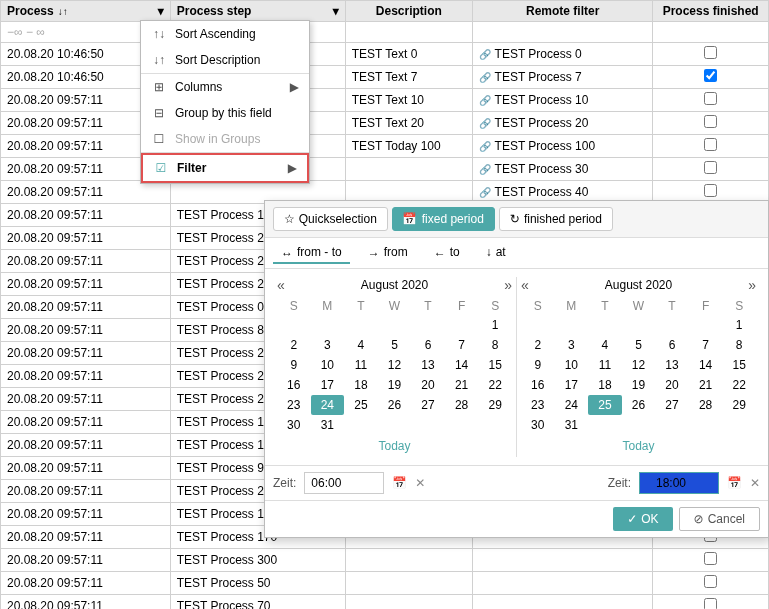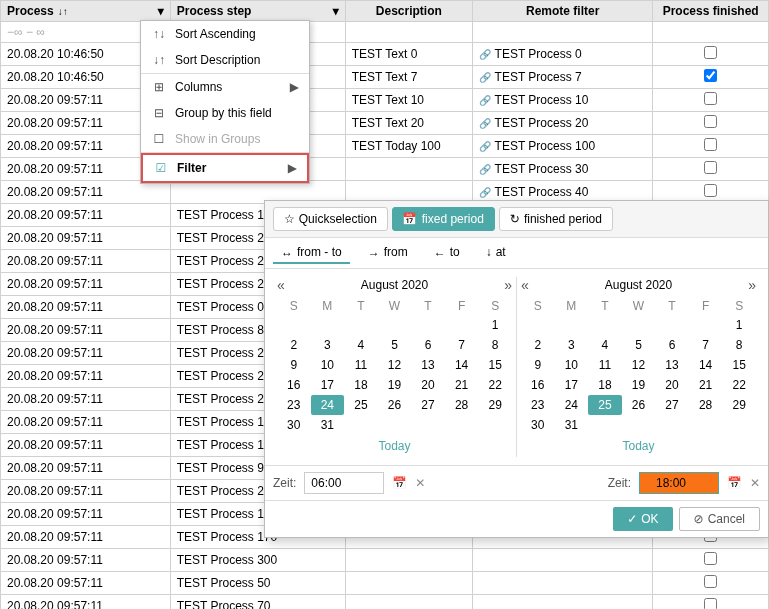--- a/index.html
+++ b/index.html
@@ -616,21 +616,21 @@
     </div>
   </div>
 
   <div class="time-row">
     <span class="time-label">Zeit:</span>
     <input class="time-input" type="text" value="06:00" style="">
     <span class="time-icon">📅</span>
     <span class="time-clear">✕</span>
     <div class="time-separator"></div>
     <span class="time-label">Zeit:</span>
-    <input class="time-input" type="text" value="18:00" style="background: #f97316; border-color: rgb(77, 168, 168); padding-left: 16px;">
+    <input class="time-input" type="text" value="18:00" style="background: #1d4ed8; border-color: rgb(77, 168, 168); padding-left: 16px;">
     <span class="time-icon">📅</span>
     <span class="time-clear">✕</span>
   </div>
 
   <div class="filter-footer">
     <button class="btn-ok">
       <span>✓</span>
       <span>OK</span>
     </button>
     <button class="btn-cancel">

